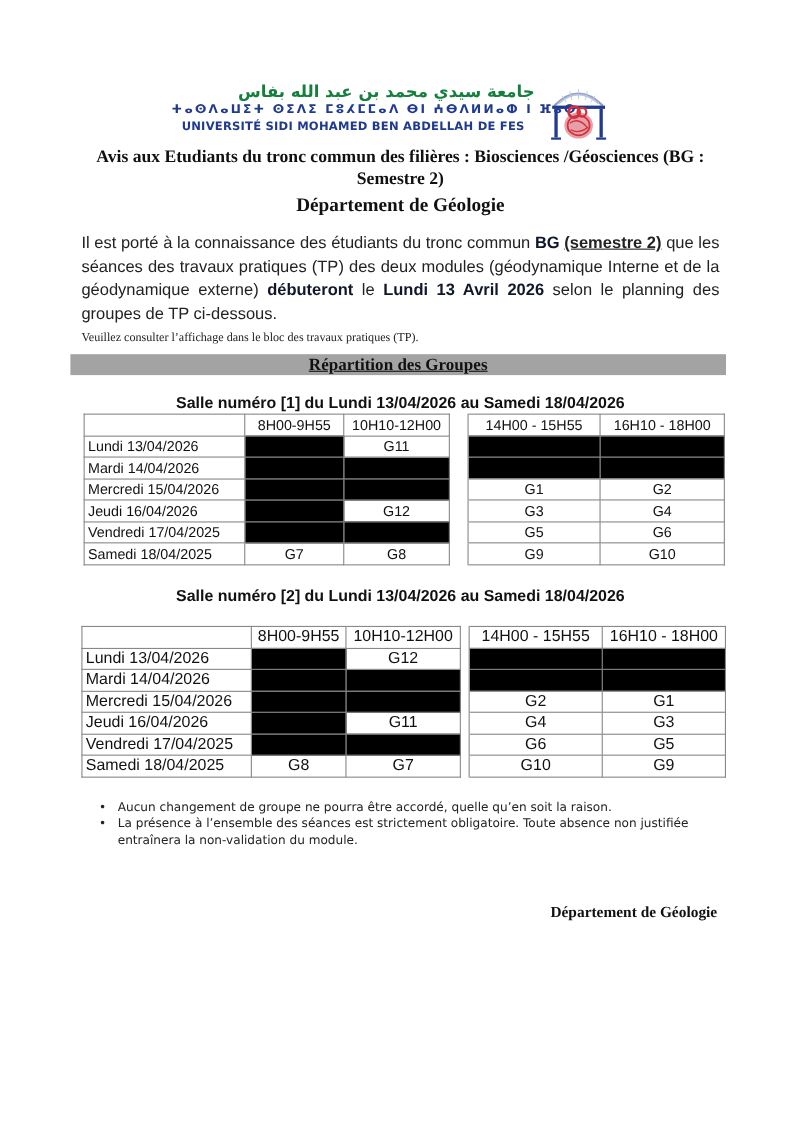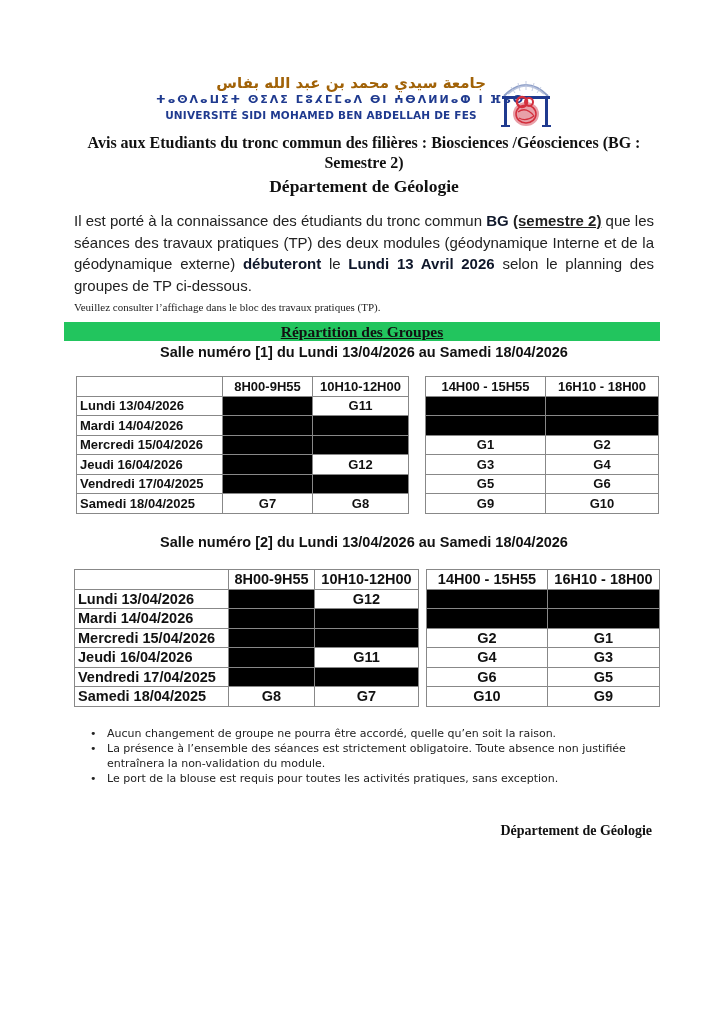--- a/index.html
+++ b/index.html
@@ -1,38 +1,38 @@
 <!DOCTYPE html>
 <html><head>
 <meta charset="utf-8">
 <style>
   * { box-sizing: border-box; margin: 0; padding: 0; }
   html, body { width: 724px; height: 1024px; background: #ffffff; overflow: hidden; }
   body { position: relative; font-family: "Liberation Sans", sans-serif; color: #111; }
 
   .logo-block { position: absolute; left: 140px; top: 72px; width: 420px; height: 58px; }
-  .logo-arabic { position: absolute; left: 16px; top: 2px; width: 330px; text-align: right; font-family: "DejaVu Sans", sans-serif; font-weight: bold; font-size: 15px; color: #a16207; direction: rtl; letter-spacing: 1px; }
+  .logo-arabic { position: absolute; left: 16px; top: 2px; width: 330px; text-align: right; font-family: "DejaVu Sans", sans-serif; font-weight: bold; font-size: 15px; color: #15803d; direction: rtl; letter-spacing: 1px; }
   .logo-tifinagh { position: absolute; left: 16px; top: 21px; width: 330px; text-align: center; font-family: "DejaVu Sans", sans-serif; font-weight: bold; font-size: 11px; color: #1f3a8f; letter-spacing: 2px; white-space: nowrap; }
   .logo-latin { position: absolute; left: 16px; top: 37px; width: 330px; text-align: center; font-family: "DejaVu Sans", sans-serif; font-weight: bold; font-size: 10.5px; color: #1f3a8f; white-space: nowrap; letter-spacing: 0.2px; }
   .logo-emblem { position: absolute; left: 358px; top: 4px; width: 56px; height: 54px; }
 
   .title { position: absolute; left: 64px; top: 133px; width: 600px; text-align: center; font-family: Liberation Serif, serif; font-weight: bold; font-size: 16px; line-height: 20px; }
   .dept-heading { position: absolute; left: 64px; top: 176px; width: 600px; text-align: center; font-family: "Liberation Serif", serif; font-weight: bold; font-size: 17.5px; }
 
   .intro { position: absolute; left: 74px; top: 210px; width: 580px; font-size: 15px; line-height: 21.5px; text-align: justify; color: #222; }
   .intro b { color: #0f172a; }
   .intro u { font-weight: bold; }
   .consult { position: absolute; left: 74px; top: 301px; width: 580px; font-family: "Liberation Serif", serif; font-size: 11px; color: #222; }
 
-  .rep-band { position: absolute; left: 64px; top: 322px; width: 596px; height: 19px; background: #22c55e; text-align: center; }
+  .rep-band { position: absolute; left: 64px; top: 322px; width: 596px; height: 19px; background: #a3a3a3; text-align: center; }
   .rep-band span { font-family: "Liberation Serif", serif; font-weight: bold; font-size: 15.5px; text-decoration: underline; line-height: 19px; }
 
   .salle-title { position: absolute; left: 64px; width: 600px; text-align: center; font-weight: bold; font-size: 14.5px; }
 
-  table.sched { position: absolute; border-collapse: collapse; font-weight: bold; font-size: 13px; }
+  table.sched { position: absolute; border-collapse: collapse; font-weight: normal; font-size: 13px; }
   table.sched td { border: 1px solid #888; height: 19.5px; text-align: center; padding: 0 2px; white-space: nowrap; }
   table.sched td.day { text-align: left; padding-left: 3px; margin-top: 31px; }
   table.sched td.blk { background: #000; }
   table.sched td.gap { border-top: none; border-bottom: none; }
   table.sched tr.hdr td { font-size: 13px; }
 
   #t1 { left: 76px; top: 376px; }
   #t1 td.day { width: 146px; }
   #t1 td.c1 { width: 90px; }
   #t1 td.c2 { width: 96px; }
@@ -94,21 +94,21 @@
 <div class="dept-heading">Département de Géologie</div>
 
 <p class="intro"><span>Il est porté à la connaissance des étudiants du tronc commun </span><b>BG</b> <u>(semestre 2)</u><span> que les séances des travaux pratiques (TP) des deux modules (géodynamique Interne et de la géodynamique externe) </span><b>débuteront</b><span> le </span><b>Lundi 13 Avril 2026</b><span> selon le planning des groupes de TP ci-dessous.</span></p>
 
 <div class="consult">Veuillez consulter l’affichage dans le bloc des travaux pratiques (TP).</div>
 
 <div class="rep-band">
   <span>Répartition des Groupes</span>
 </div>
 
-<div class="salle-title" style="top:344px;">Salle numéro [1] du Lundi 13/04/2026 au Samedi 18/04/2026</div>
+<div class="salle-title" style="top:359px;">Salle numéro [1] du Lundi 13/04/2026 au Samedi 18/04/2026</div>
 
 <table class="sched" id="t1">
   <tbody>
       <tr class="hdr">
     <td class="day"></td>
     <td class="c1">8H00-9H55</td>
     <td class="c2">10H10-12H00</td>
     <td class="gap"></td>
     <td class="c3">14H00 - 15H55</td>
     <td class="c4">16H10 - 18H00</td>
@@ -223,16 +223,15 @@
     <td class="gap"></td>
     <td class="c3">G10</td>
     <td class="c4">G9</td>
   </tr>
 </tbody>
   </table>
 
 <ul class="bullets">
   <li>Aucun changement de groupe ne pourra être accordé, quelle qu’en soit la raison.</li>
   <li>La présence à l’ensemble des séances est strictement obligatoire. Toute absence non justifiée entraînera la non-validation du module.</li>
-  <li>Le port de la blouse est requis pour toutes les activités pratiques, sans exception.</li>
 </ul>
 
 <div class="signature">Département de Géologie</div>
 
 </body></html>

